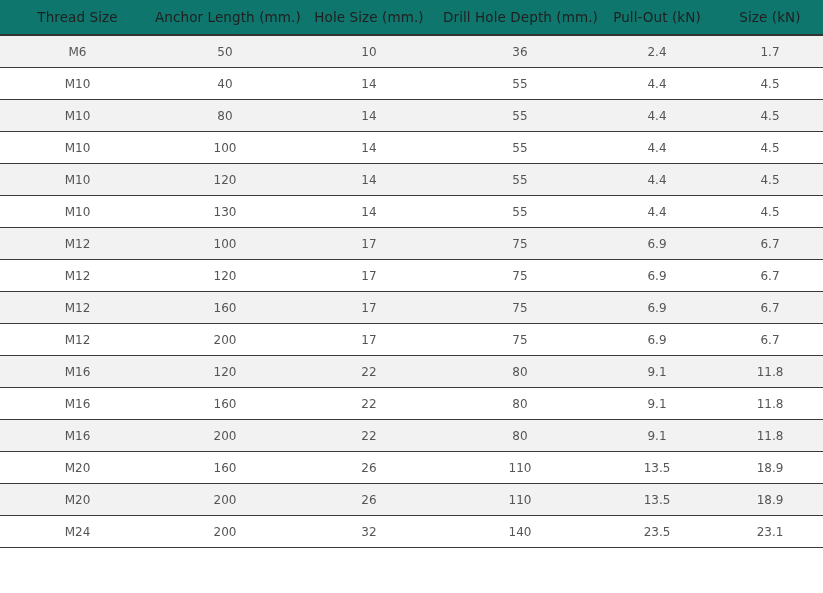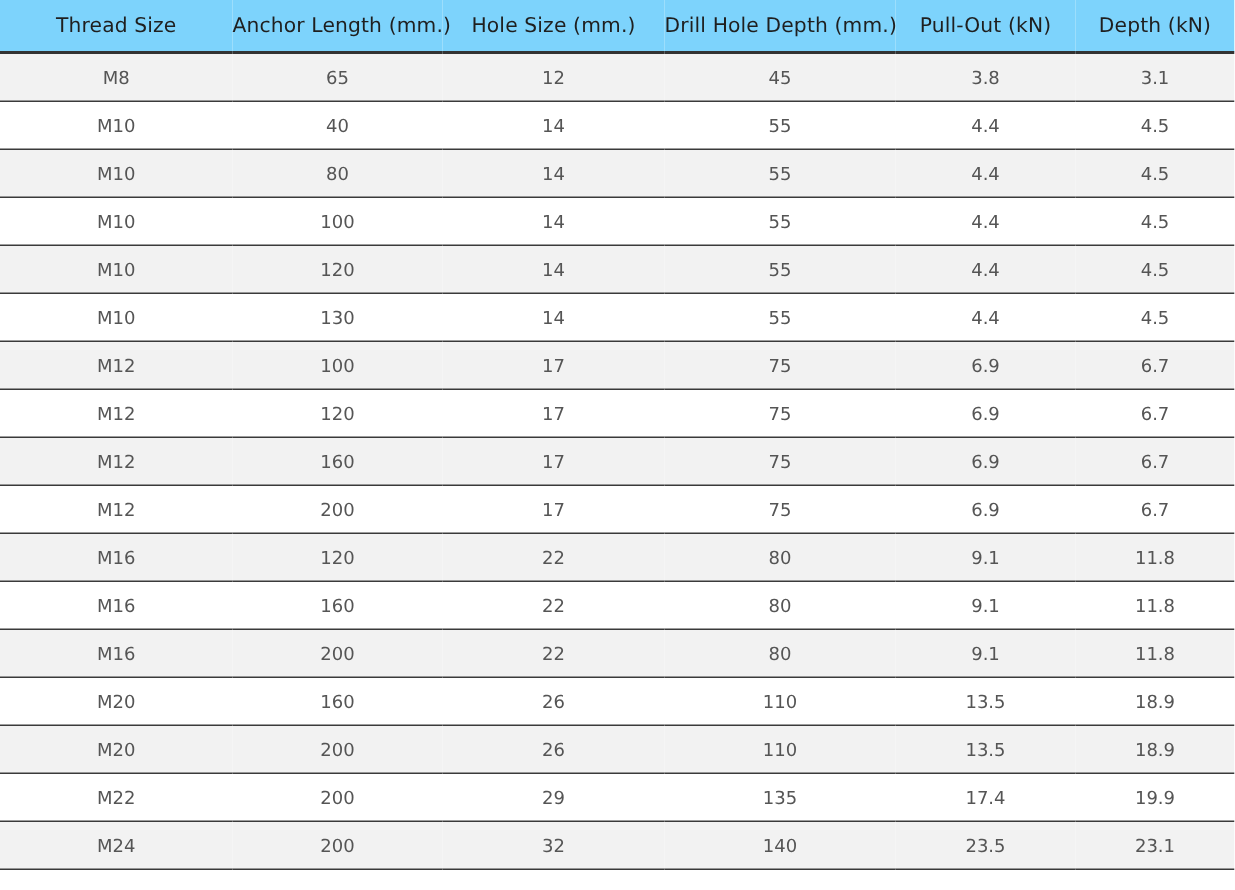--- a/index.html
+++ b/index.html
@@ -12,21 +12,21 @@
     height: 593px;
     overflow: hidden;
     font-family: "DejaVu Sans", "Liberation Sans", sans-serif;
   }
   #spec-table {
     width: 823px;
     border-collapse: collapse;
     table-layout: fixed;
   }
   #spec-table thead th {
-    background: #7dd3fc;
+    background: #0f766e;
     color: #1f1f1f;
     font-size: 13.5px;
     font-weight: 400;
     text-align: center;
     height: 34px;
     padding: 0;
     border: 0;
     border-bottom: 2px solid #333333;
     letter-spacing: 0.1px;
     white-space: nowrap;
@@ -68,31 +68,31 @@
       <col class="c4">
       <col class="c5">
   </colgroup>
   <thead>
     <tr>
       <th>Thread Size</th>
       <th>Anchor Length (mm.)</th>
       <th>Hole Size (mm.)</th>
       <th>Drill Hole Depth (mm.)</th>
       <th>Pull-Out (kN)</th>
-      <th>Depth (kN)</th>
+      <th>Size (kN)</th>
     </tr>
   </thead>
   <tbody id="table-body">
       <tr>
-        <td>M8</td>
-        <td>65</td>
-        <td>12</td>
-        <td>45</td>
-        <td>3.8</td>
-        <td>3.1</td>
+        <td>M6</td>
+        <td>50</td>
+        <td>10</td>
+        <td>36</td>
+        <td>2.4</td>
+        <td>1.7</td>
       </tr>
       <tr>
         <td>M10</td>
         <td>40</td>
         <td>14</td>
         <td>55</td>
         <td>4.4</td>
         <td>4.5</td>
       </tr>
       <tr>
@@ -193,28 +193,20 @@
       </tr>
       <tr>
         <td>M20</td>
         <td>200</td>
         <td>26</td>
         <td>110</td>
         <td>13.5</td>
         <td>18.9</td>
       </tr>
       <tr>
-        <td>M22</td>
-        <td>200</td>
-        <td>29</td>
-        <td>135</td>
-        <td>17.4</td>
-        <td>19.9</td>
-      </tr>
-      <tr>
         <td>M24</td>
         <td>200</td>
         <td>32</td>
         <td>140</td>
         <td>23.5</td>
         <td>23.1</td>
       </tr>
     </tbody>
 </table>
 

